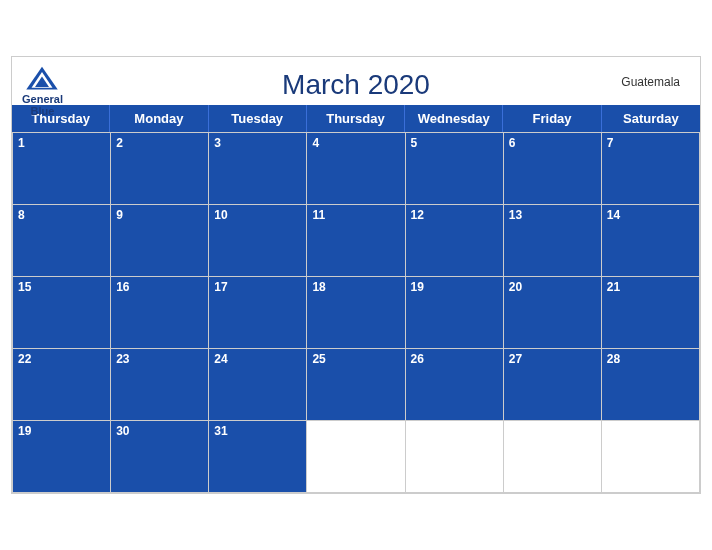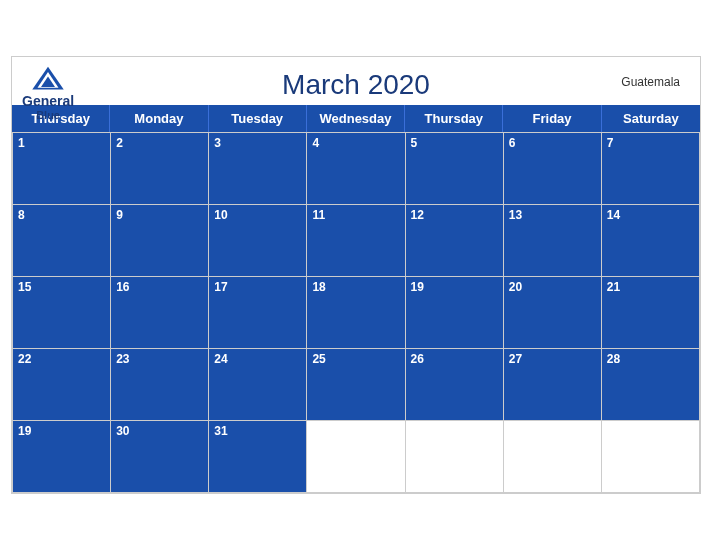--- a/index.html
+++ b/index.html
@@ -40,21 +40,21 @@
     }
     .logo-area {
       position: absolute;
       left: 10px;
       top: 8px;
       display: flex;
       flex-direction: column;
       align-items: center;
     }
     .logo-text-general {
-      font-size: 14px;
+      font-size: 11px;
       color: #1a3a7a;
       font-weight: bold;
     }
     .logo-text-blue {
       font-size: 11px;
       color: #1a3a7a;
       font-weight: bold;
     }
     .logo-icon {
       width: 36px;
@@ -126,22 +126,22 @@
       <span class="logo-text-blue">Blue</span>
     </div>
     <h1 class="calendar-title">March 2020</h1>
     <span class="calendar-country">Guatemala</span>
   </div>
 
   <div class="days-header">
     <div class="day-header-cell">Thursday</div>
     <div class="day-header-cell">Monday</div>
     <div class="day-header-cell">Tuesday</div>
+    <div class="day-header-cell">Thursday</div>
     <div class="day-header-cell">Wednesday</div>
-    <div class="day-header-cell">Thursday</div>
     <div class="day-header-cell">Friday</div>
     <div class="day-header-cell">Saturday</div>
   </div>
 
   <div class="calendar-grid" id="calendar-grid">
   <div class="calendar-cell has-number">
         <span class="cell-date">1</span>
       </div>
       <div class="calendar-cell has-number">
         <span class="cell-date">2</span>

